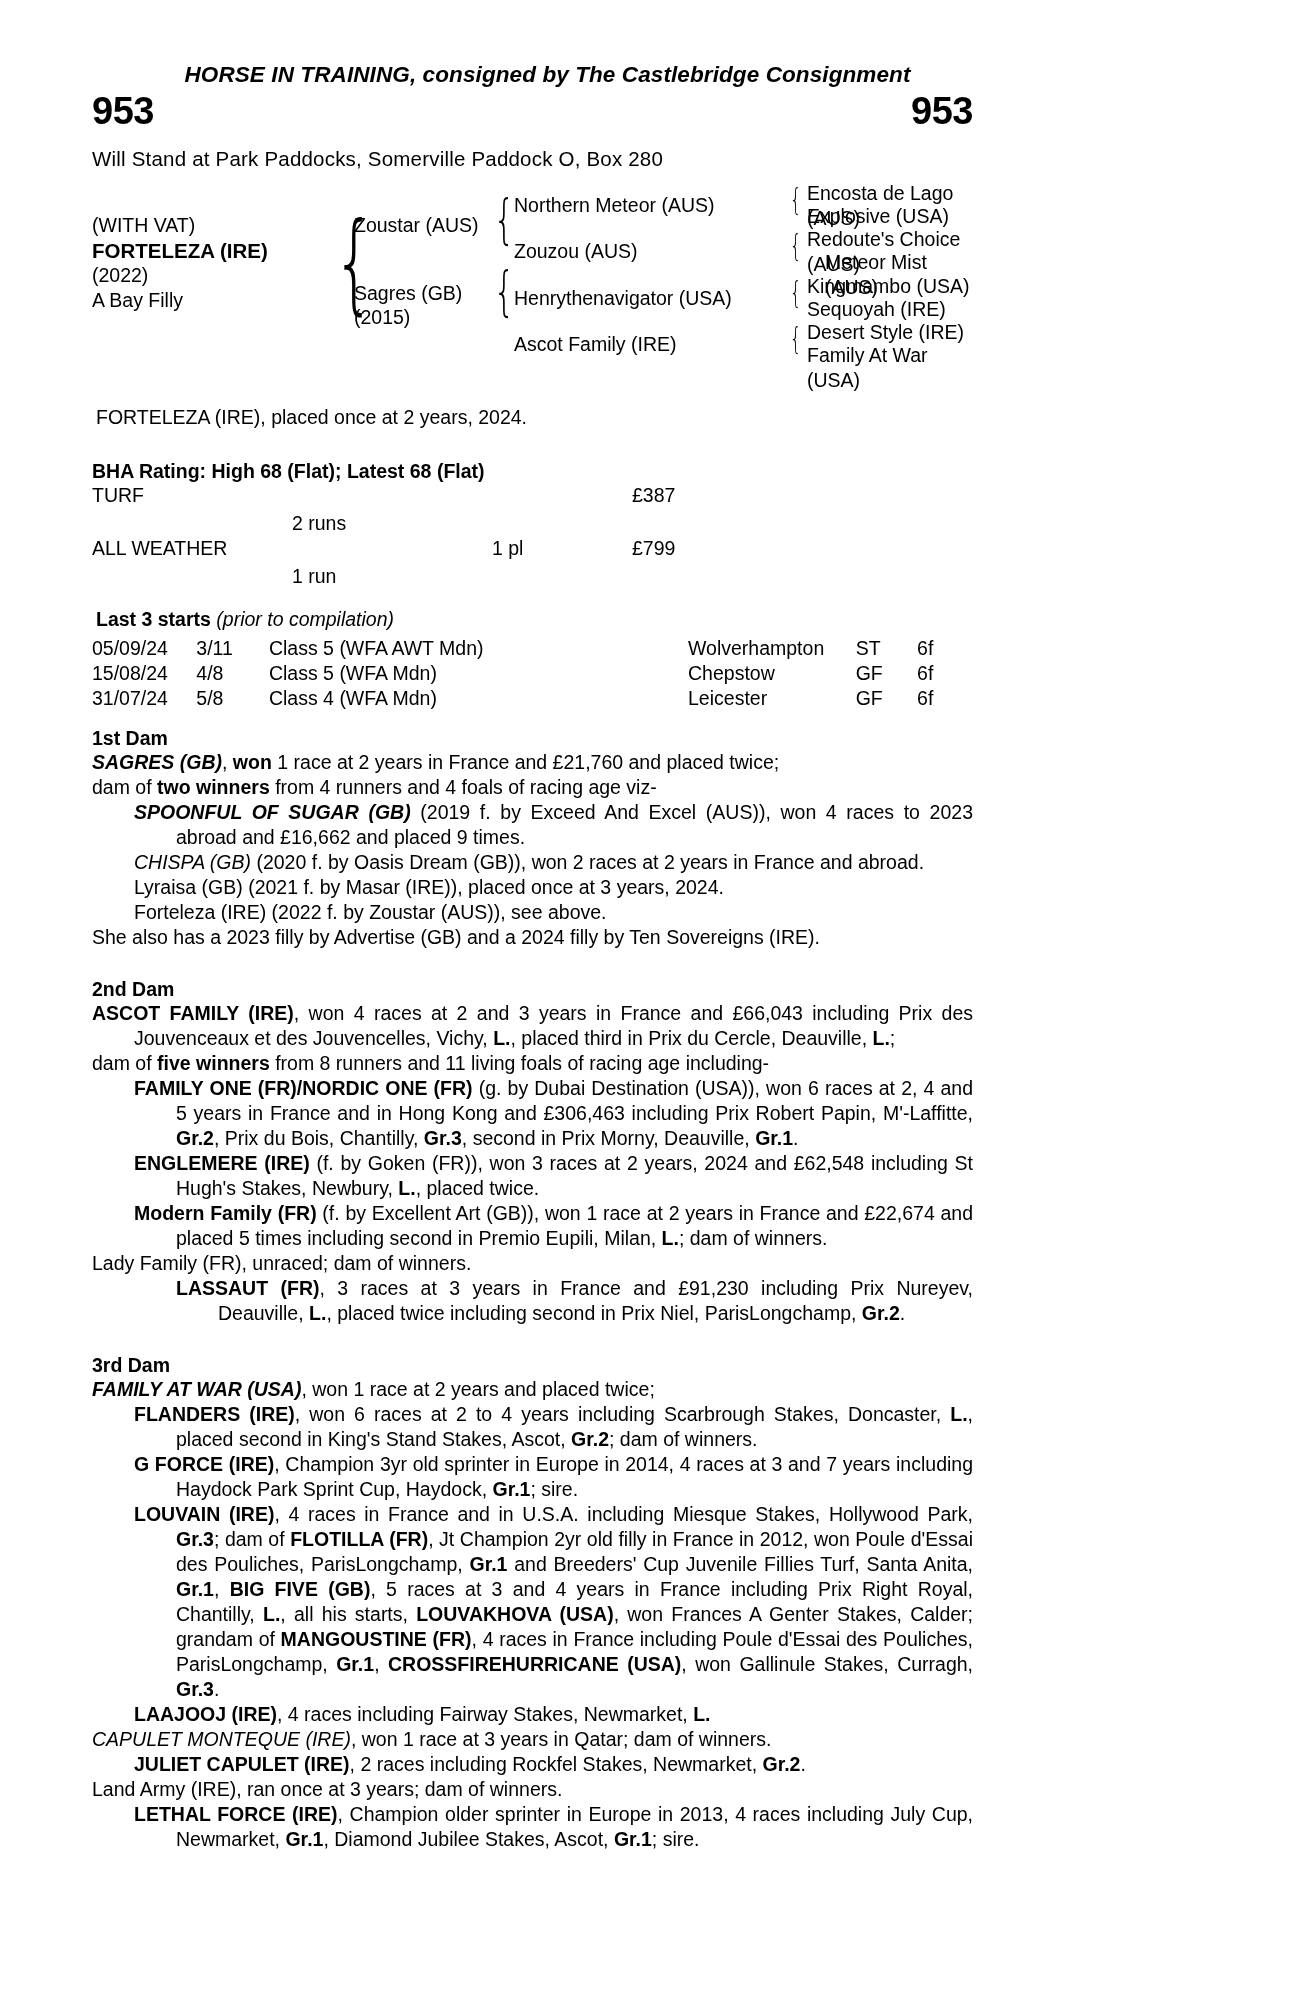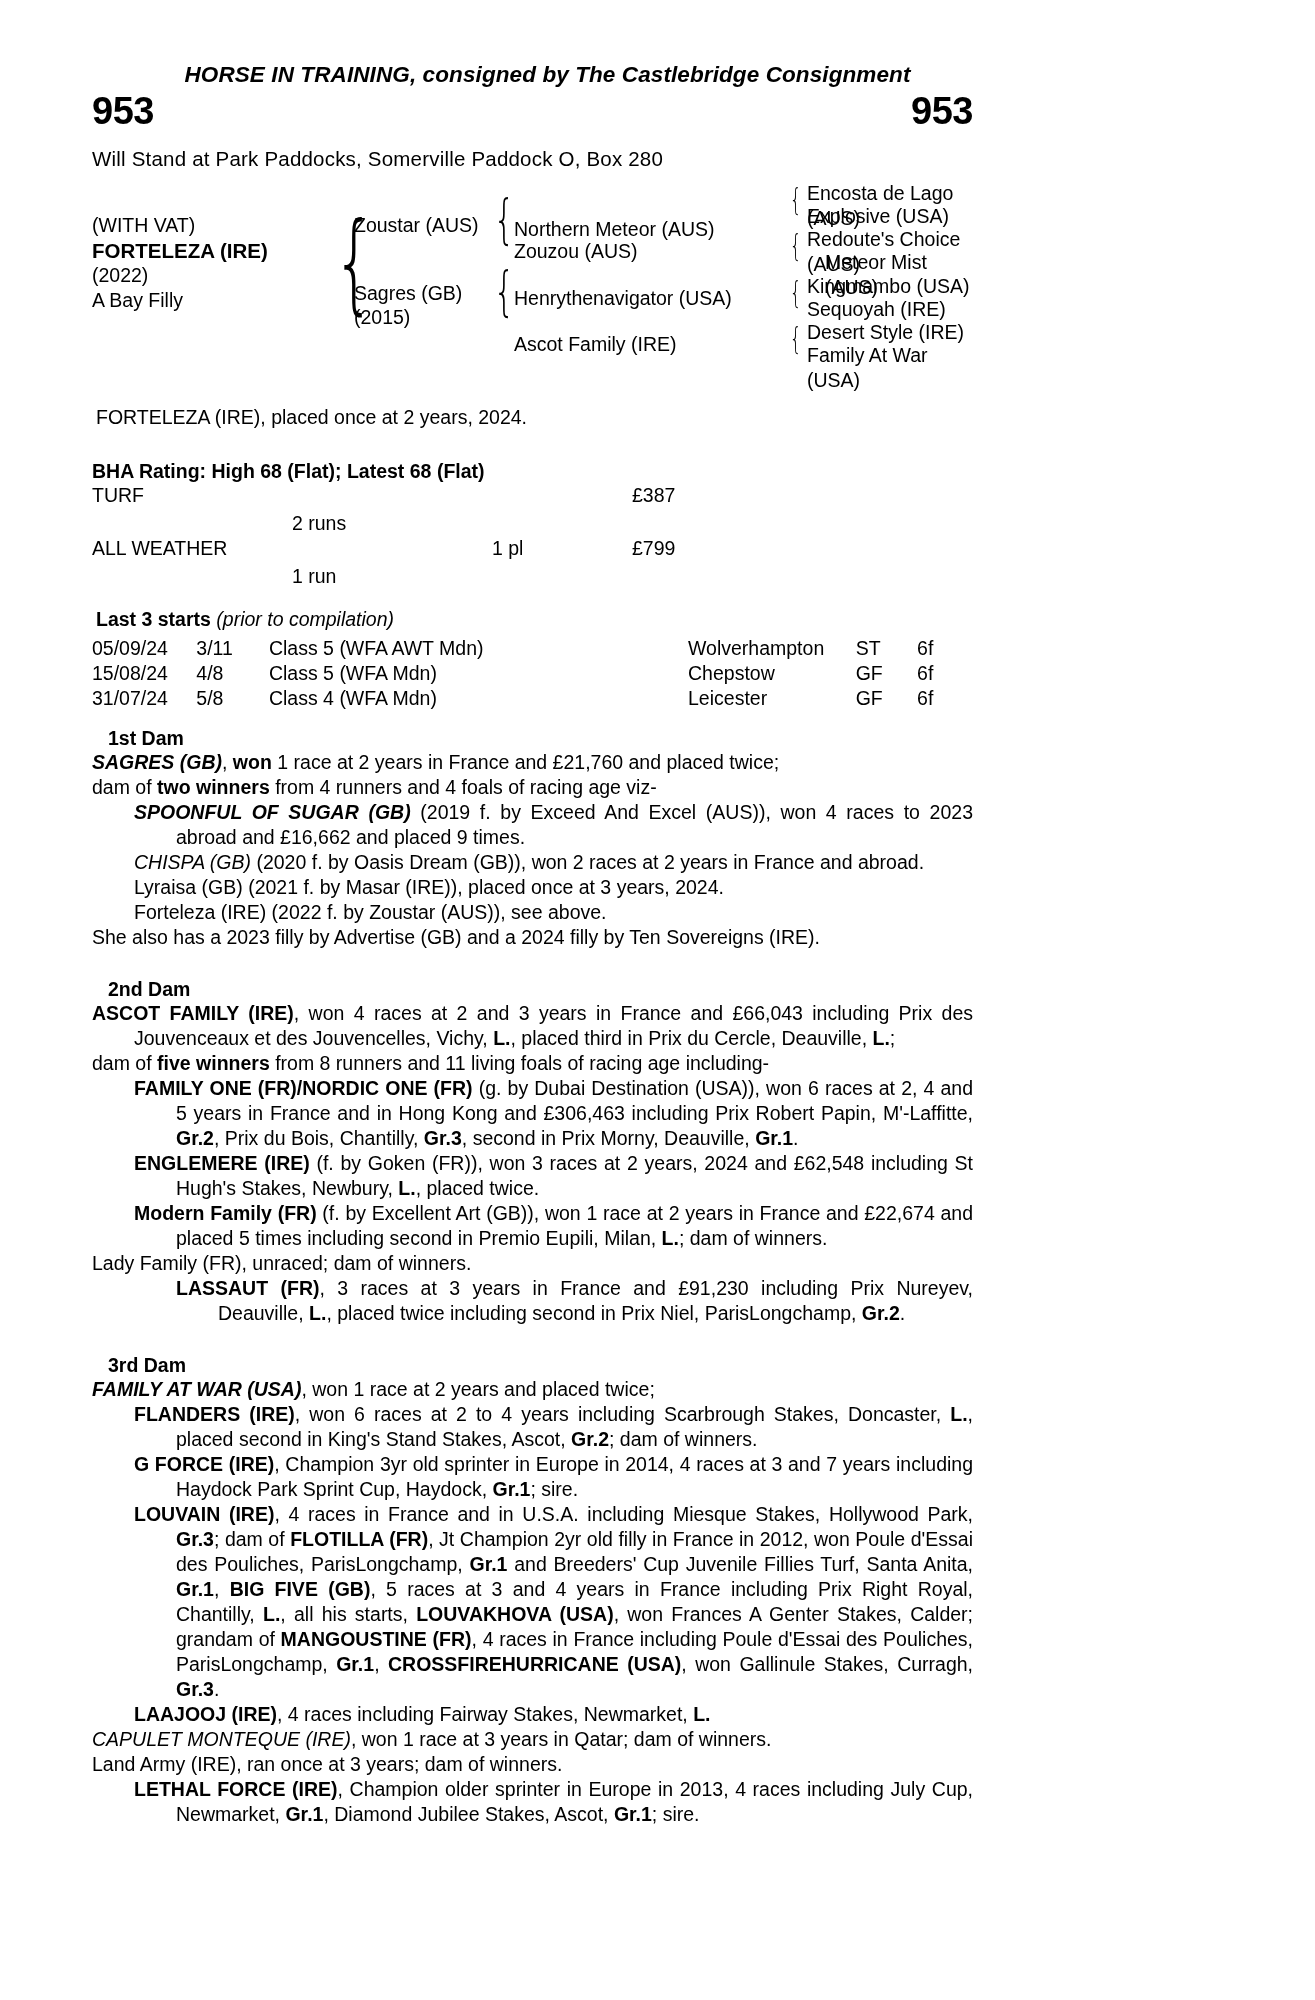--- a/index.html
+++ b/index.html
@@ -119,21 +119,20 @@
   .starts-row .d2 { width: 78px; }
   .starts-row .d3 { width: 450px; }
   .starts-row .d4 { width: 180px; }
   .starts-row .d5 { width: 66px; }
   .starts-row .d6 { width: 60px; }
 
   .dam-head {
     font-size: 19.5px;
     font-weight: bold;
     margin-top: 2px;
-    margin-left: 16px;
   }
   .ital { font-style: italic; }
   .bold { font-weight: bold; }
   .hang { padding-left: 42px; text-indent: -42px; }
   .blk {
     font-size: 19.5px;
     line-height: 25px;
     text-align: justify;
   }
   .blk-nj {
@@ -171,21 +170,21 @@
 
     <span class="brace brace-big" style="left:228px; top:28px;">{</span>
 
     <div class="g2" style="left:262px; top:32px; font-size:19.5px;">Zoustar (AUS)</div>
     <span class="brace brace-mid" style="left:395px; top:12px;">{</span>
 
     <div class="g2" style="left:262px; top:100px; font-size:19.5px;">Sagres (GB)</div>
     <div class="g2" style="left:262px; top:124px; font-size:19.5px;">(2015)</div>
     <span class="brace brace-mid" style="left:395px; top:84px;">{</span>
 
-    <div class="g2" style="left:422px; top:12px;margin-top:24px;">Northern Meteor (AUS)</div>
+    <div class="g2" style="left:422px; top:12px;">Northern Meteor (AUS)</div>
     <div class="g2" style="left:422px; top:58px;">Zouzou (AUS)</div>
     <div class="g2" style="left:422px; top:105px;">Henrythenavigator (USA)</div>
     <div class="g2" style="left:422px; top:151px;">Ascot Family (IRE)</div>
 
     <span class="brace brace-sm" style="left:694px; top:4px;">{</span>
     <span class="brace brace-sm" style="left:694px; top:50px;">{</span>
     <span class="brace brace-sm" style="left:694px; top:97px;">{</span>
     <span class="brace brace-sm" style="left:694px; top:143px;">{</span>
 
     <div class="g3" style="left:715px; top:0px;">Encosta de Lago (AUS)</div>
@@ -318,20 +317,23 @@
   </div>
   <div class="blk indent-block">
     <span class="bold">LOUVAIN (IRE)</span><span>, 4 races in France and in U.S.A. including Miesque Stakes, Hollywood Park, <b>Gr.3</b>; dam of <b>FLOTILLA (FR)</b>, Jt Champion 2yr old filly in France in 2012, won Poule d'Essai des Pouliches, ParisLongchamp, <b>Gr.1</b> and Breeders' Cup Juvenile Fillies Turf, Santa Anita, <b>Gr.1</b>, <b>BIG FIVE (GB)</b>, 5 races at 3 and 4 years in France including Prix Right Royal, Chantilly, <b>L.</b>, all his starts, <b>LOUVAKHOVA (USA)</b>, won Frances A Genter Stakes, Calder; grandam of <b>MANGOUSTINE (FR)</b>, 4 races in France including Poule d'Essai des Pouliches, ParisLongchamp, <b>Gr.1</b>, <b>CROSSFIREHURRICANE (USA)</b>, won Gallinule Stakes, Curragh, <b>Gr.3</b>.</span>
   </div>
   <div class="blk indent-block">
     <span class="bold">LAAJOOJ (IRE)</span><span>, 4 races including Fairway Stakes, Newmarket, <b>L.</b></span>
   </div>
   <div class="blk-nj">
     <span class="ital">CAPULET MONTEQUE (IRE)</span><span>, won 1 race at 3 years in Qatar; dam of winners.</span>
   </div>
+  <div class="blk indent-block">
+    <span class="bold">JULIET CAPULET (IRE)</span><span>, 2 races including Rockfel Stakes, Newmarket, <b>Gr.2</b>.</span>
+  </div>
   <div class="blk-nj">
     <span>Land Army (IRE)</span><span>, ran once at 3 years; dam of winners.</span>
   </div>
   <div class="blk indent-block">
     <span class="bold">LETHAL FORCE (IRE)</span><span>, Champion older sprinter in Europe in 2013, 4 races including July Cup, Newmarket, <b>Gr.1</b>, Diamond Jubilee Stakes, Ascot, <b>Gr.1</b>; sire.</span>
   </div>
 
 </div>
 
 </body></html>

